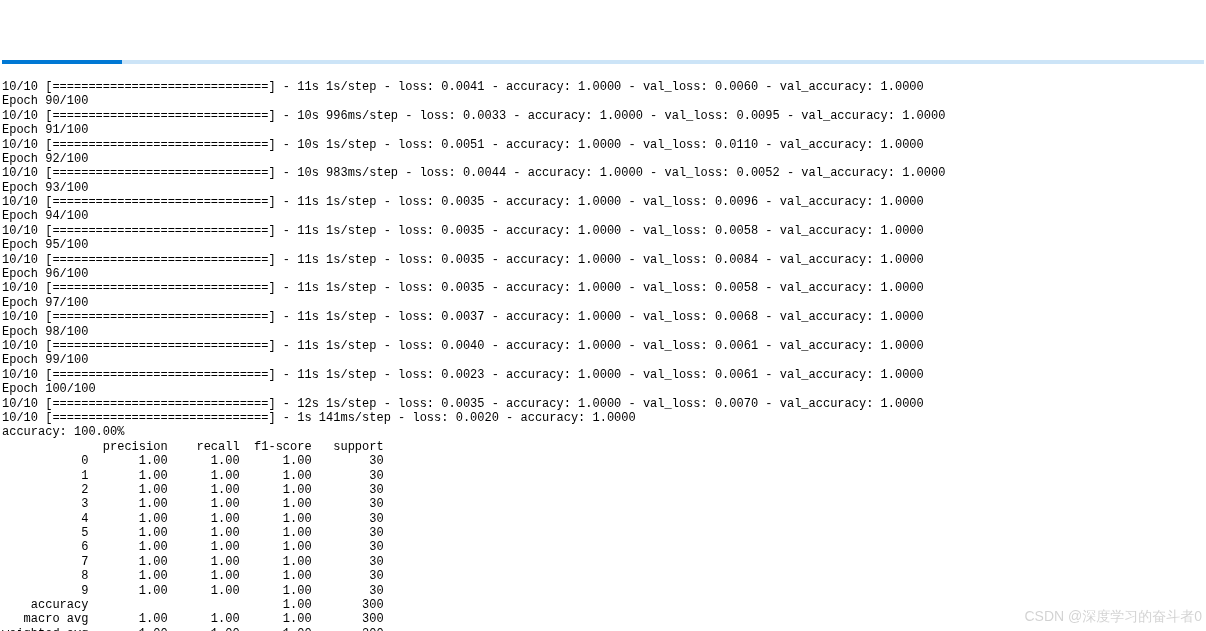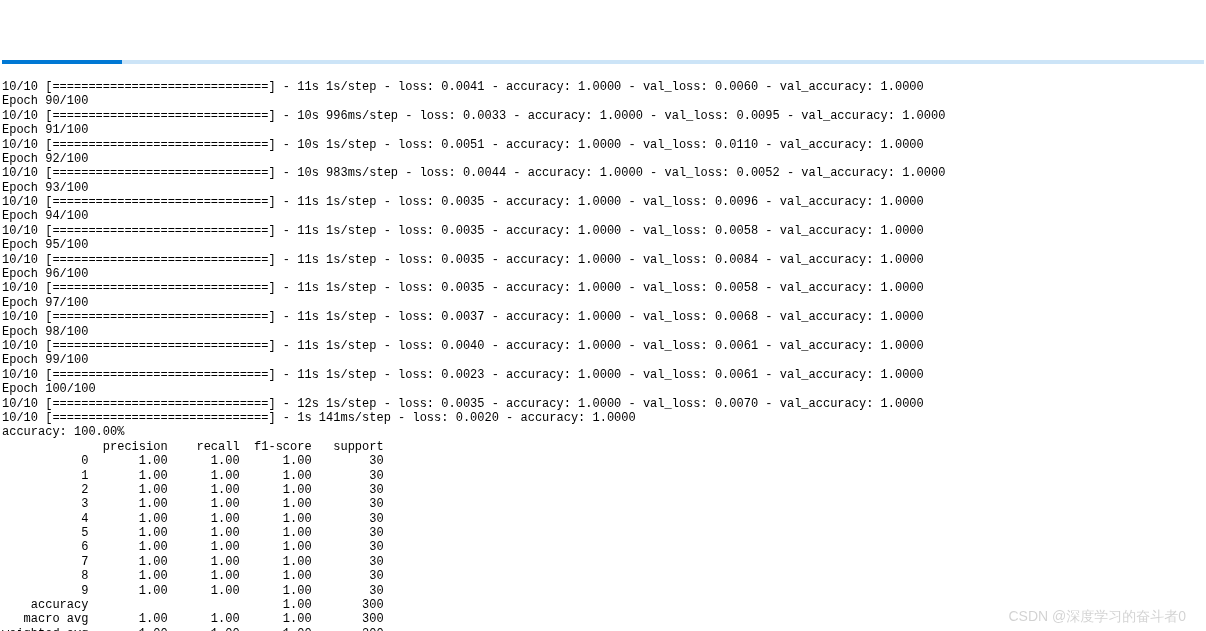--- a/index.html
+++ b/index.html
@@ -17,21 +17,21 @@
       position: relative;
     }
     .topbar {
       height: 4px;
       background: linear-gradient(to right, #0078d4 0%, #0078d4 10%, #cce4f7 10%, #cce4f7 100%);
       margin-bottom: 2px;
     }
     .line { display: block; white-space: pre; }
     .watermark {
       position: absolute;
-      right: 20px;
+      right: 4px;
       bottom: 6px;
       color: rgba(0,0,0,0.18);
       font-family: 'Microsoft YaHei', sans-serif;
       font-size: 14px;
     }
   </style>
 </head>
 <body>
 
 

